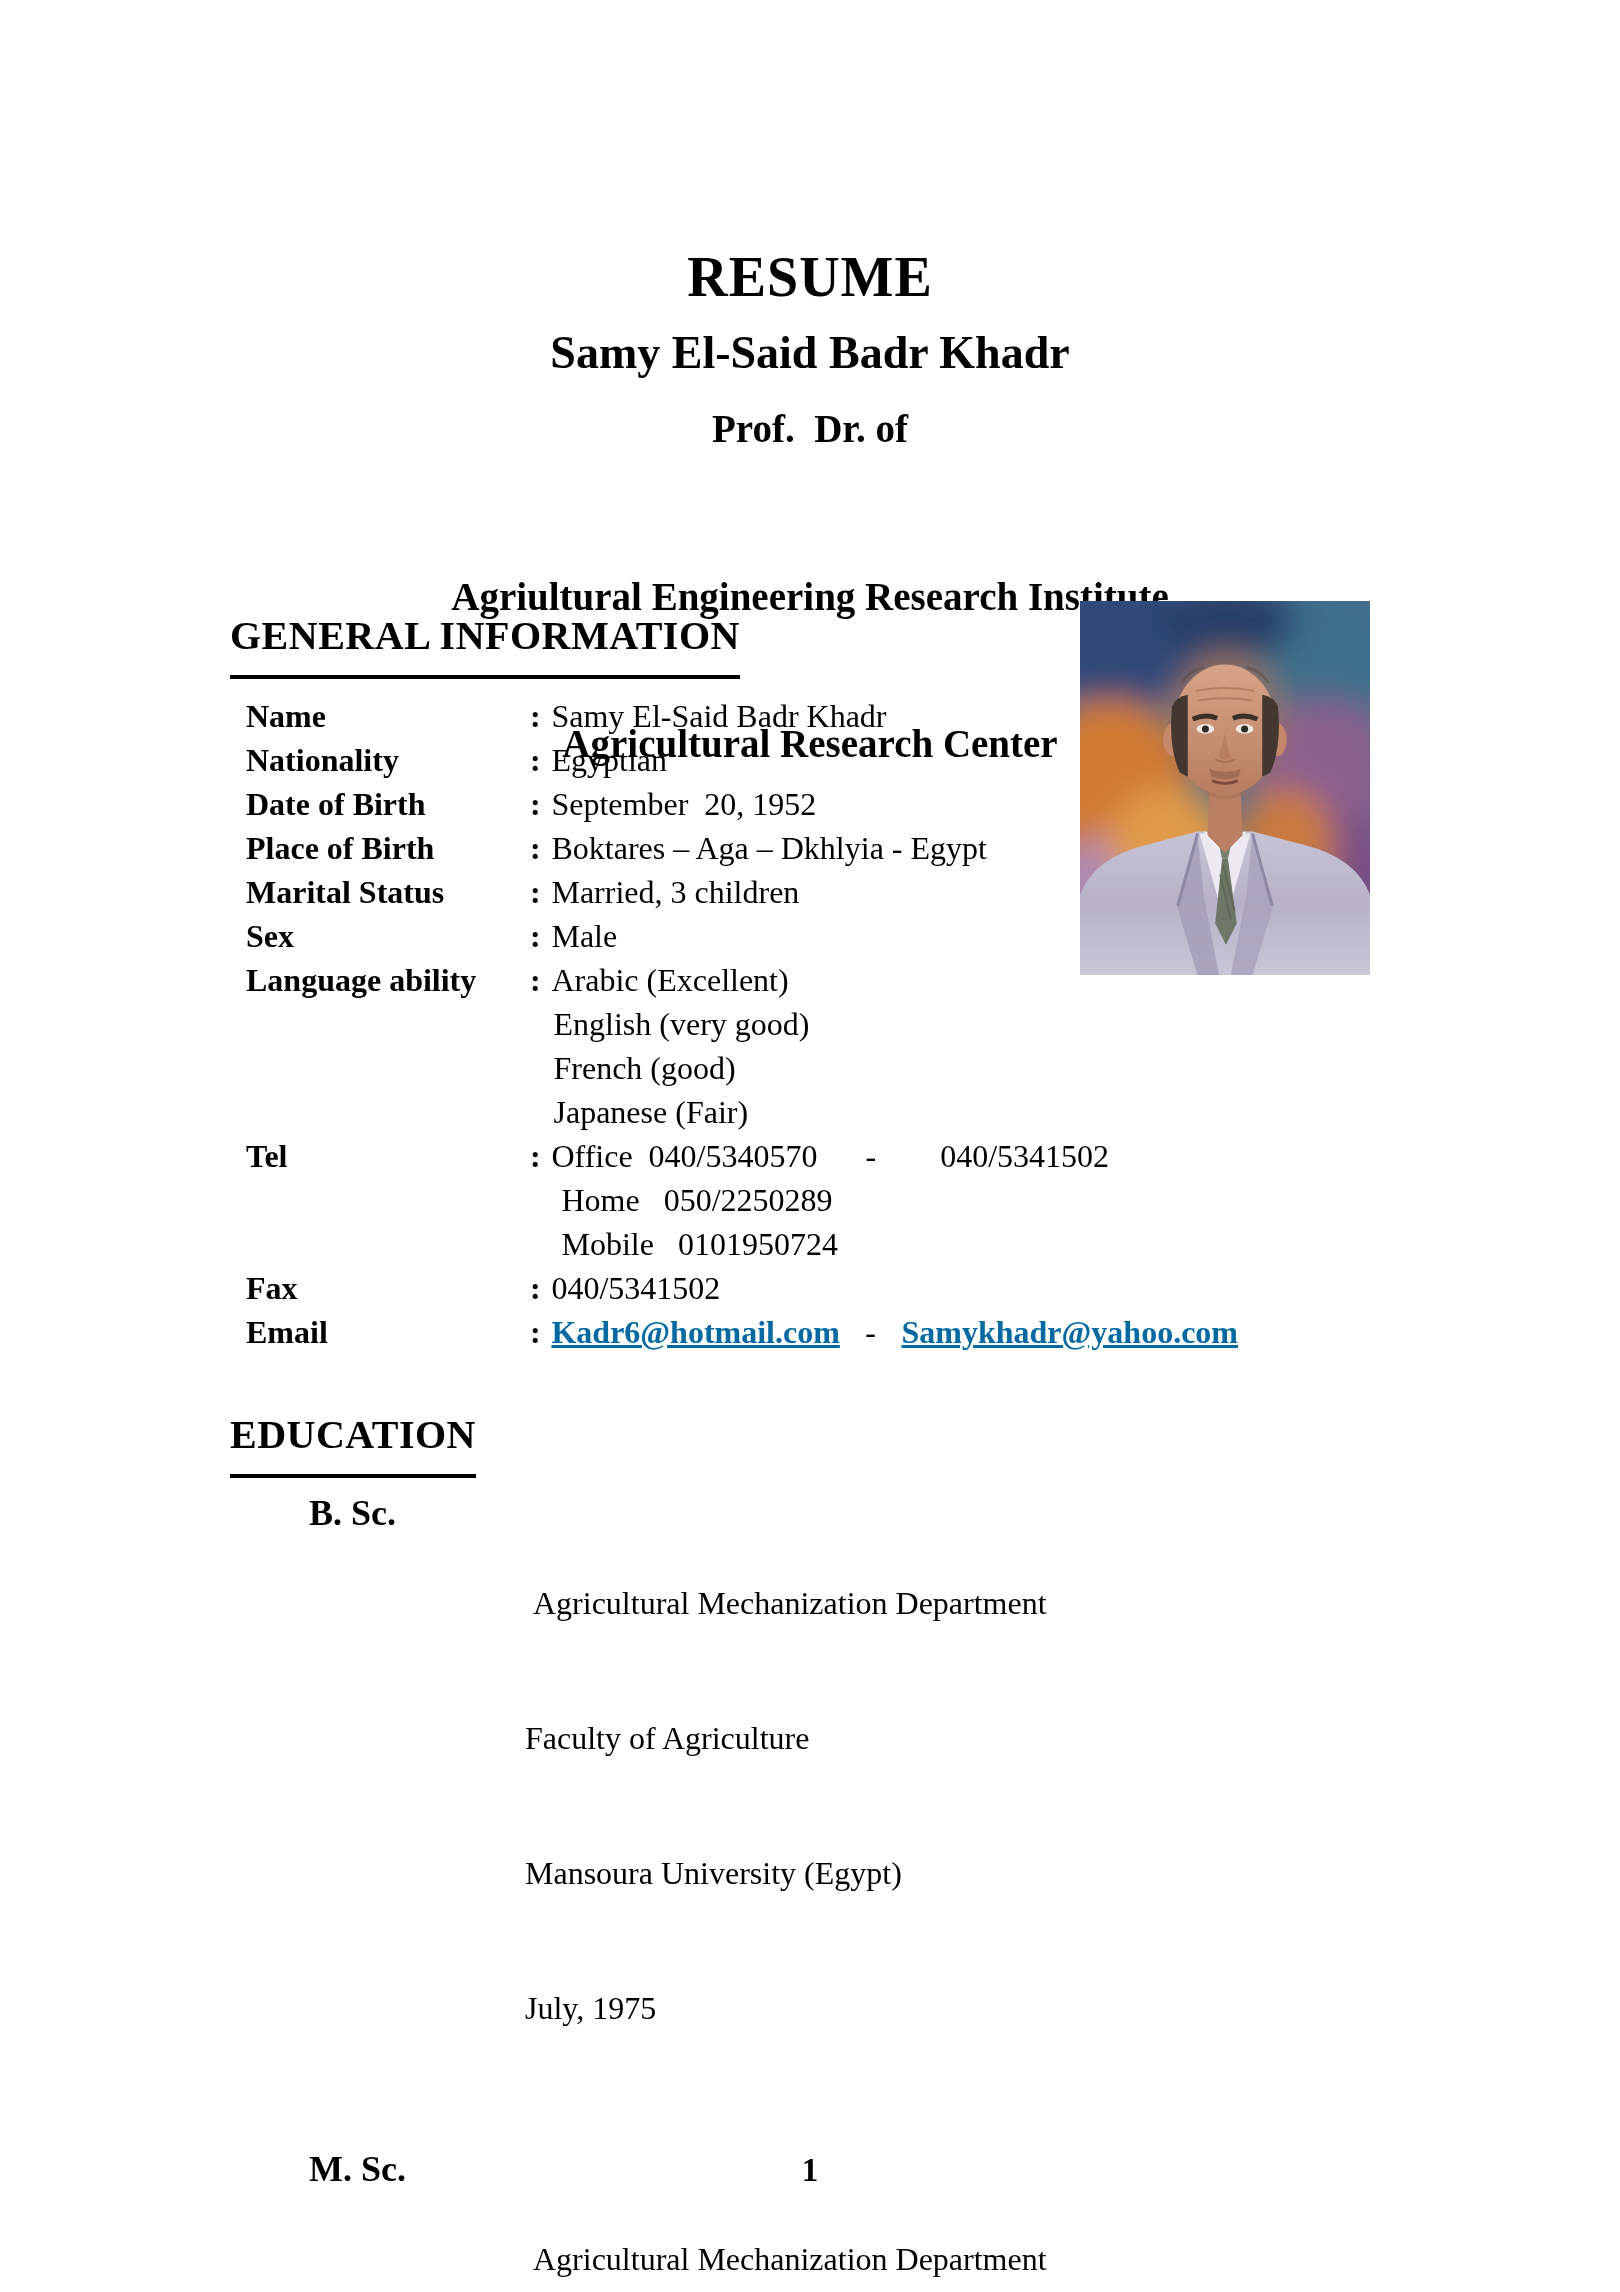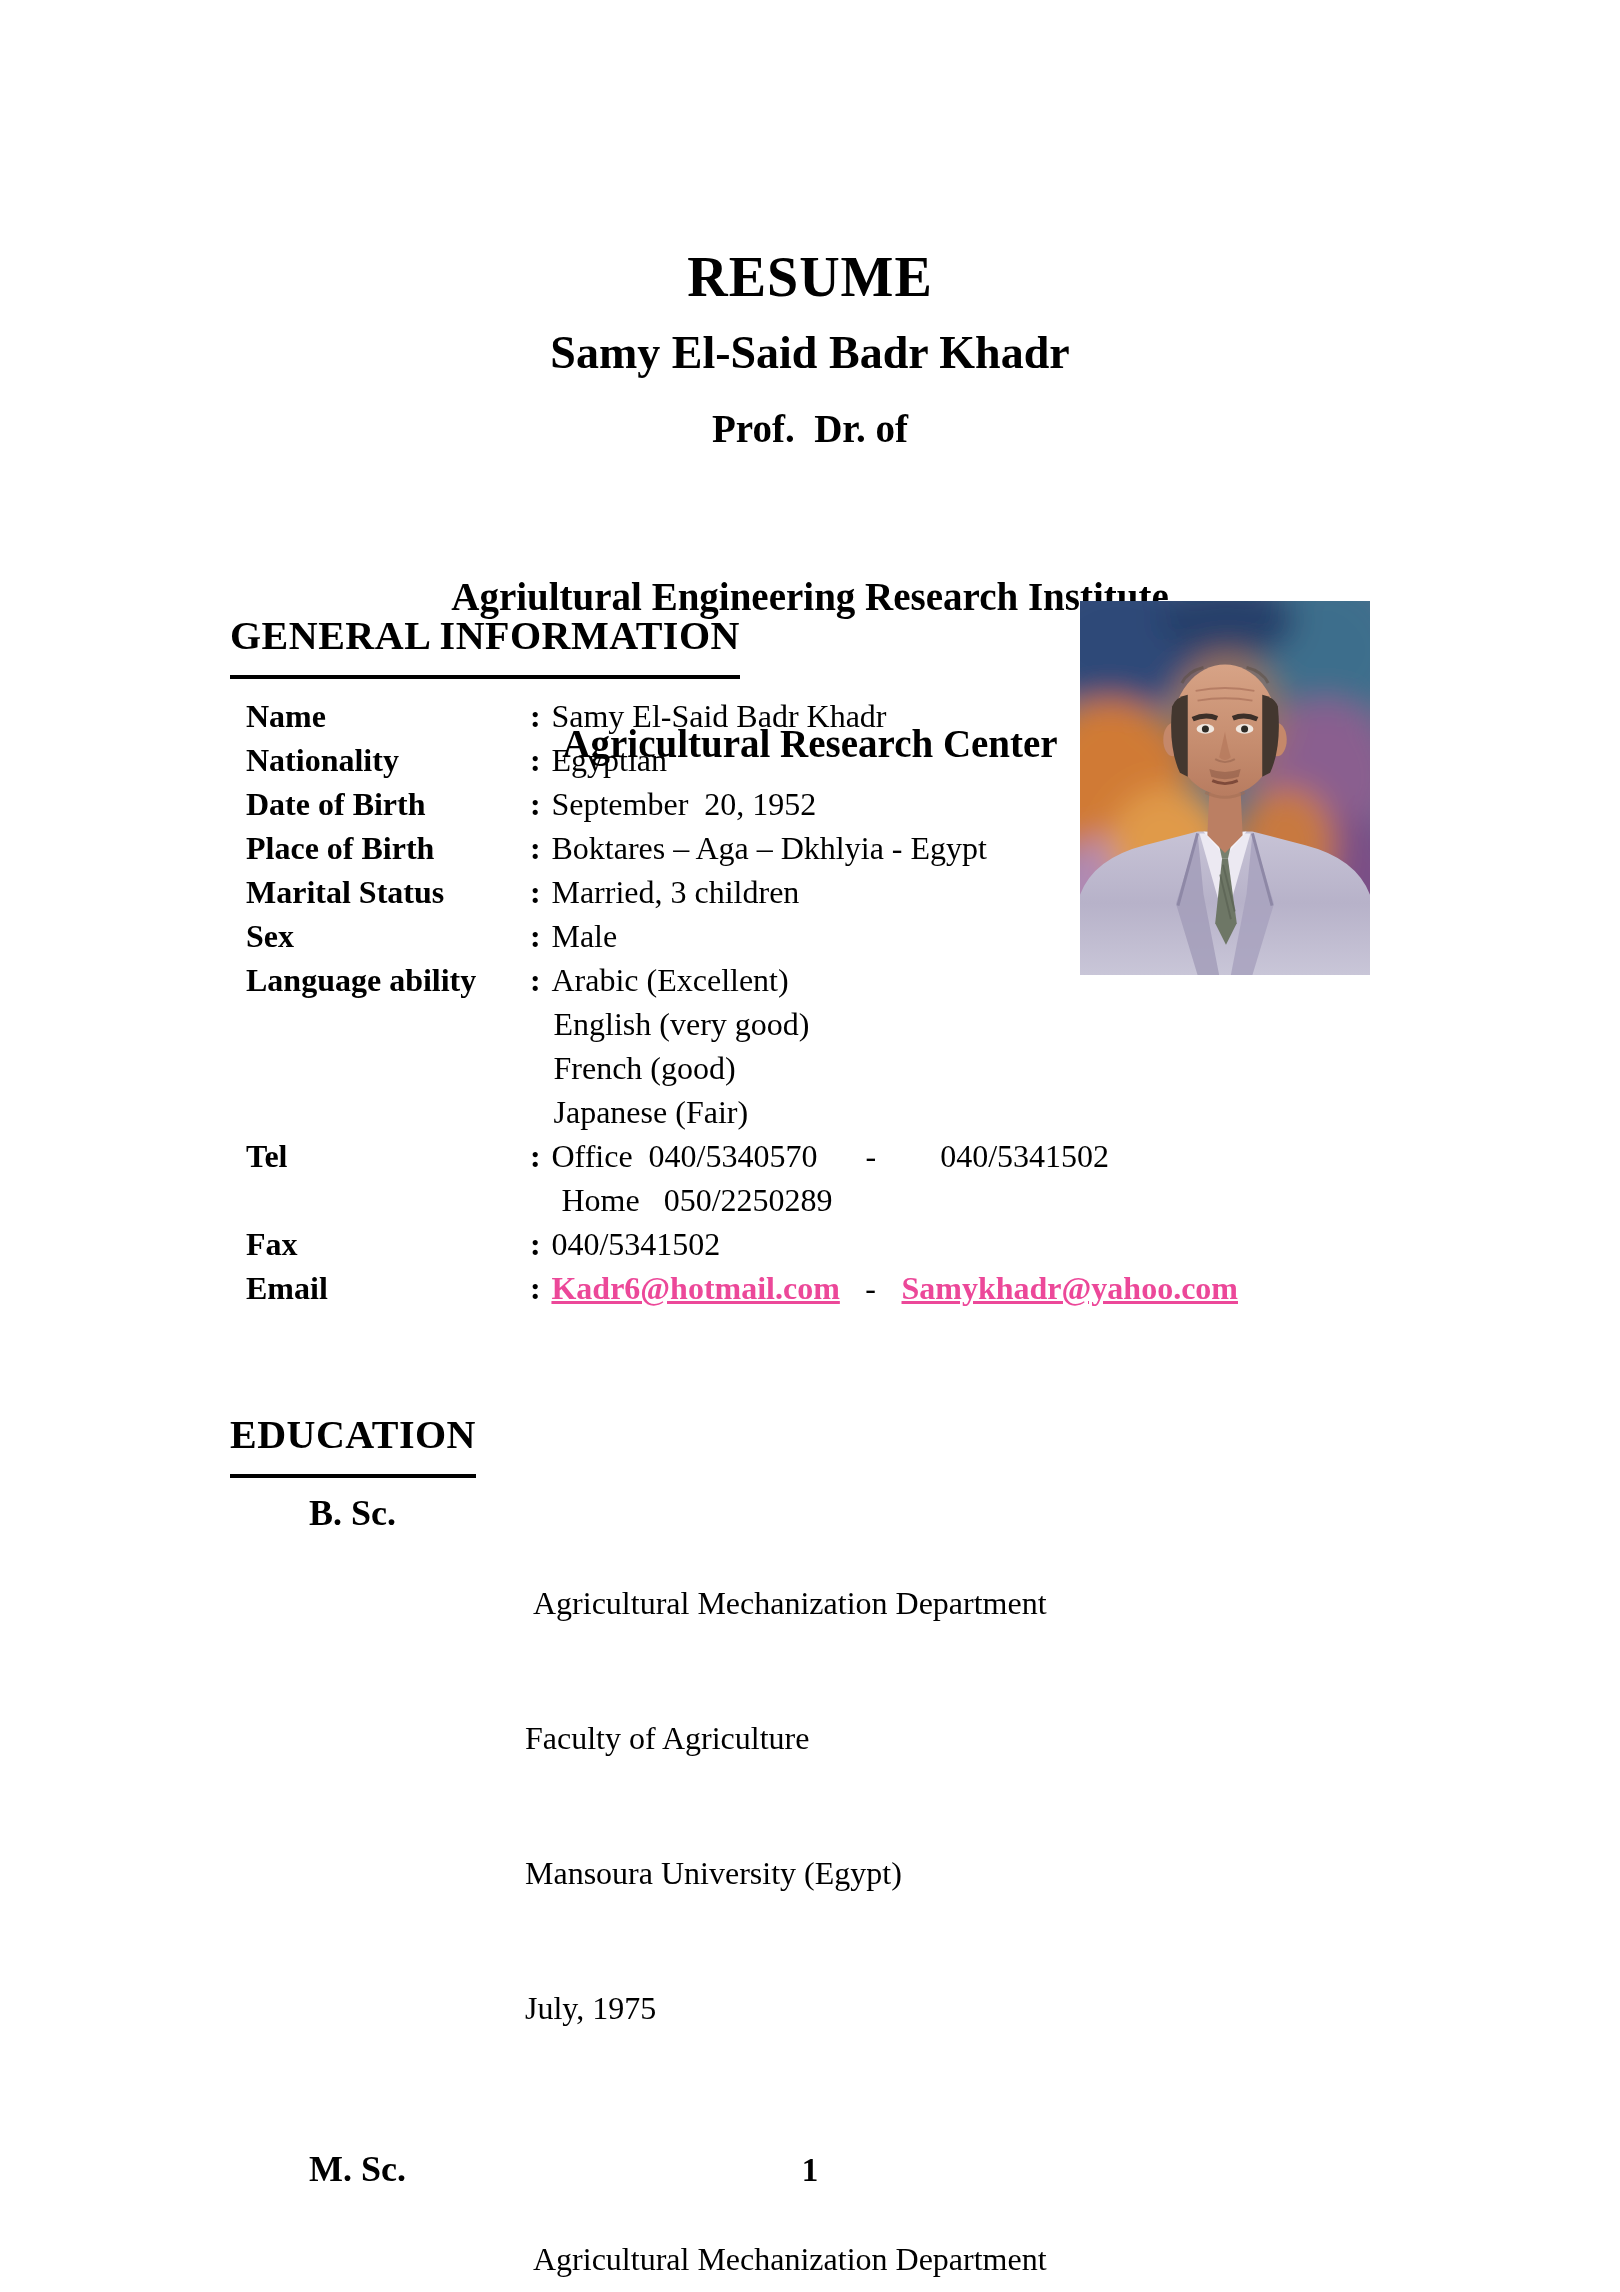--- a/index.html
+++ b/index.html
@@ -45,21 +45,21 @@
     line-height: 44px;
     width: 1215px;
   }
   .row { display: flex; }
   .lbl { flex: 0 0 284px; font-weight: bold; white-space: pre; }
   .val { white-space: pre-wrap; }
   .colon { font-weight: bold; margin-right: 10.8px; }
   .cont { padding-left: 23.5px; }
 
   .email-link {
-    color: #ec4899;
+    color: #0369a1;
     font-weight: bold;
     text-decoration: underline;
     white-space: pre;
   }
   .email-dash { margin: 0 25.5px; font-weight: normal; }
 
   .edu-entries {
     position: absolute;
     left: 309px;
     top: 1491px;
@@ -224,20 +224,24 @@
     </div>
     <div class="row">
       <span class="lbl">Tel</span>
       <span class="val"><span class="colon">:</span><span>Office  040/5340570      -        040/5341502</span></span>
     </div>
     <div class="row">
       <span class="lbl"></span>
       <span class="val cont"> Home   050/2250289</span>
     </div>
     <div class="row">
+      <span class="lbl"></span>
+      <span class="val cont"> Mobile   0101950724</span>
+    </div>
+    <div class="row">
       <span class="lbl">Fax</span>
       <span class="val"><span class="colon">:</span><span>040/5341502</span></span>
     </div>
     <div class="row">
       <span class="lbl">Email</span>
       <span class="val"><span class="colon">:</span><a href="#" class="email-link">Kadr6@hotmail.com</a><span class="email-dash">-</span><a href="#" class="email-link">Samykhadr@yahoo.com</a></span>
     </div>
   </div>
 
   <div class="section-heading edu-heading">EDUCATION</div>

